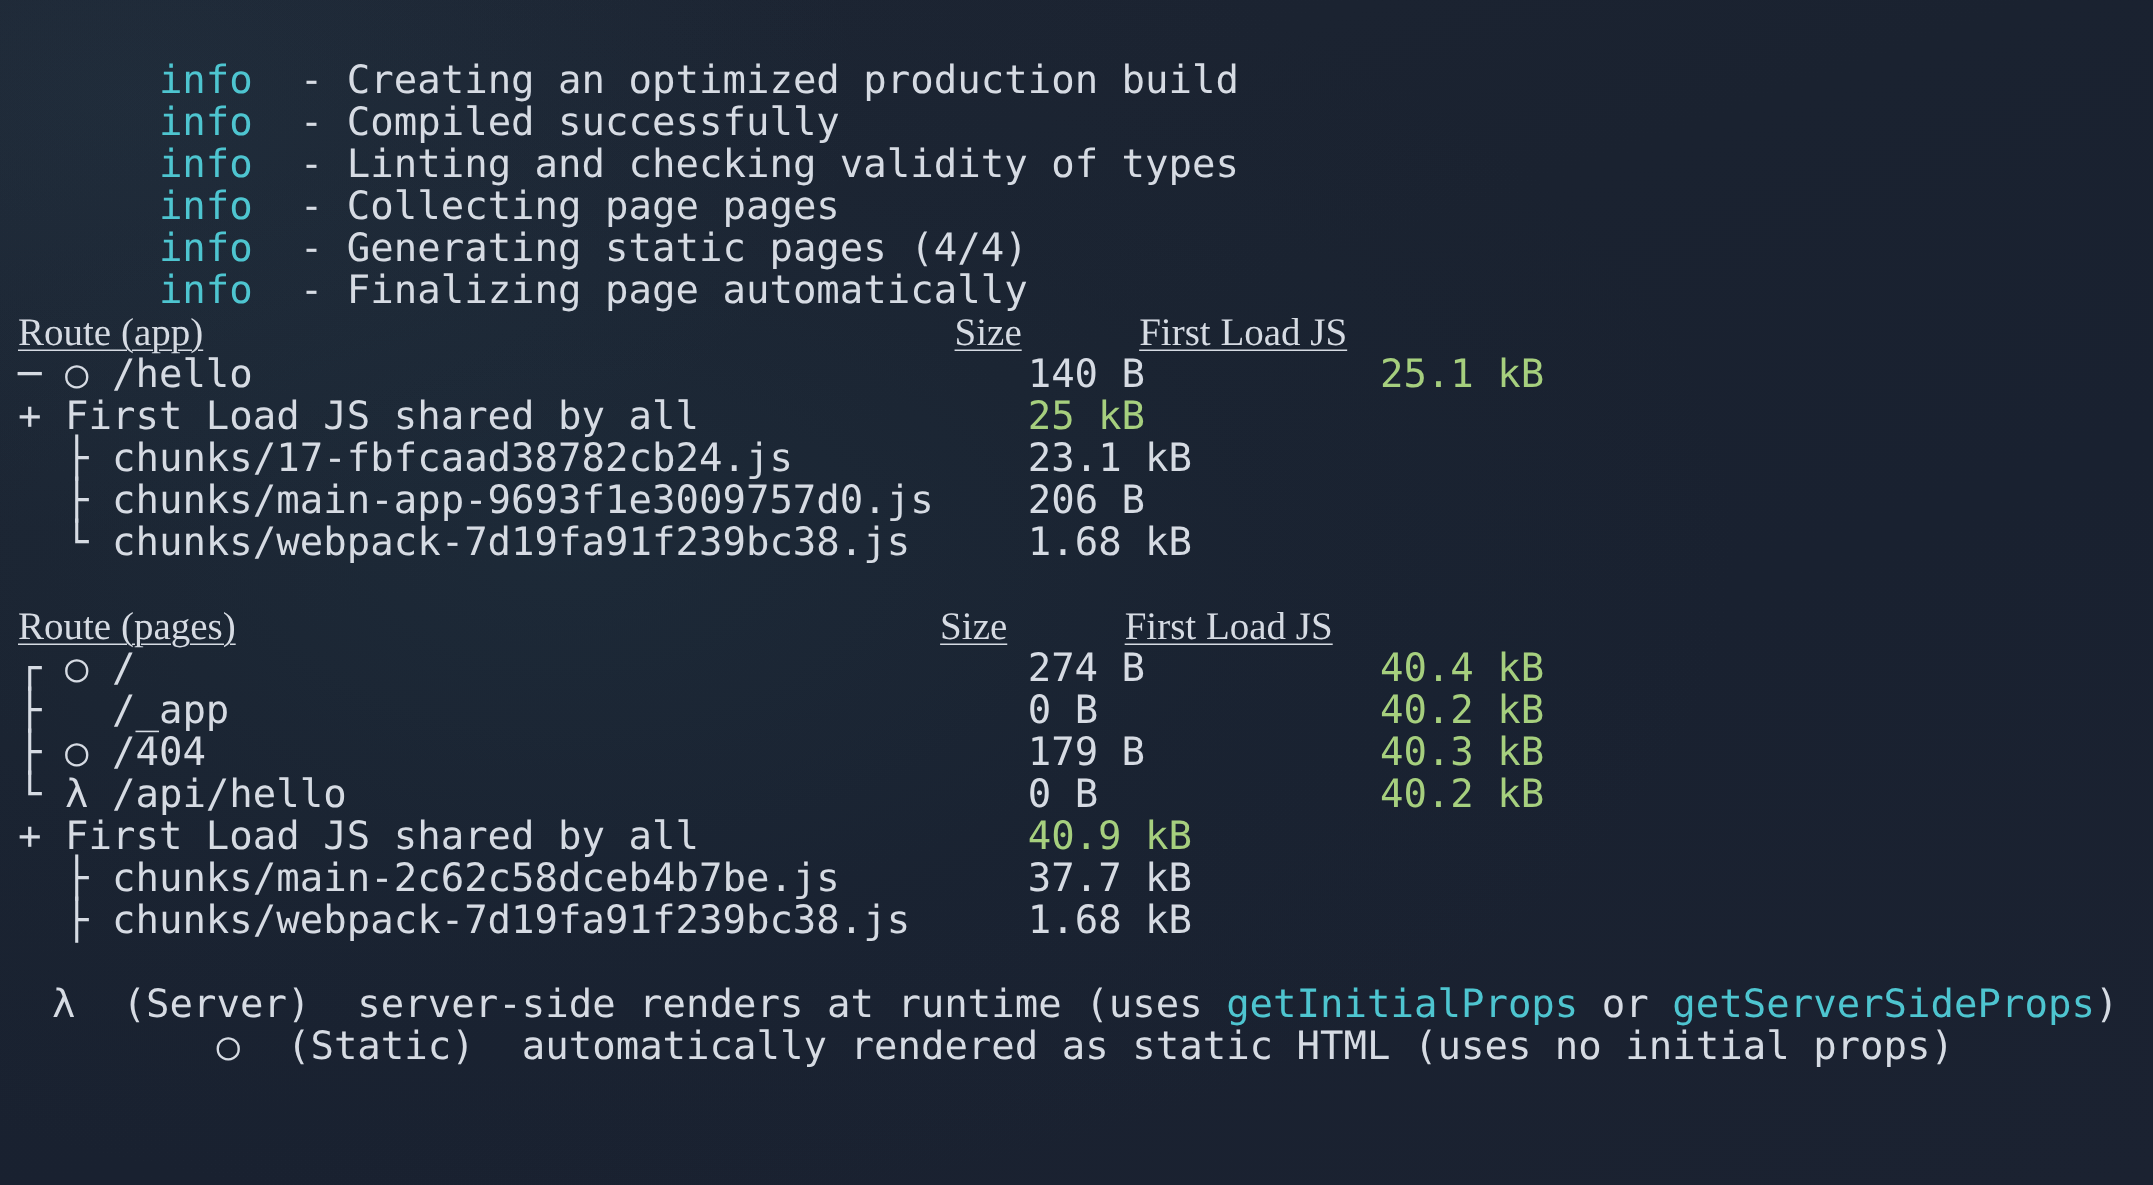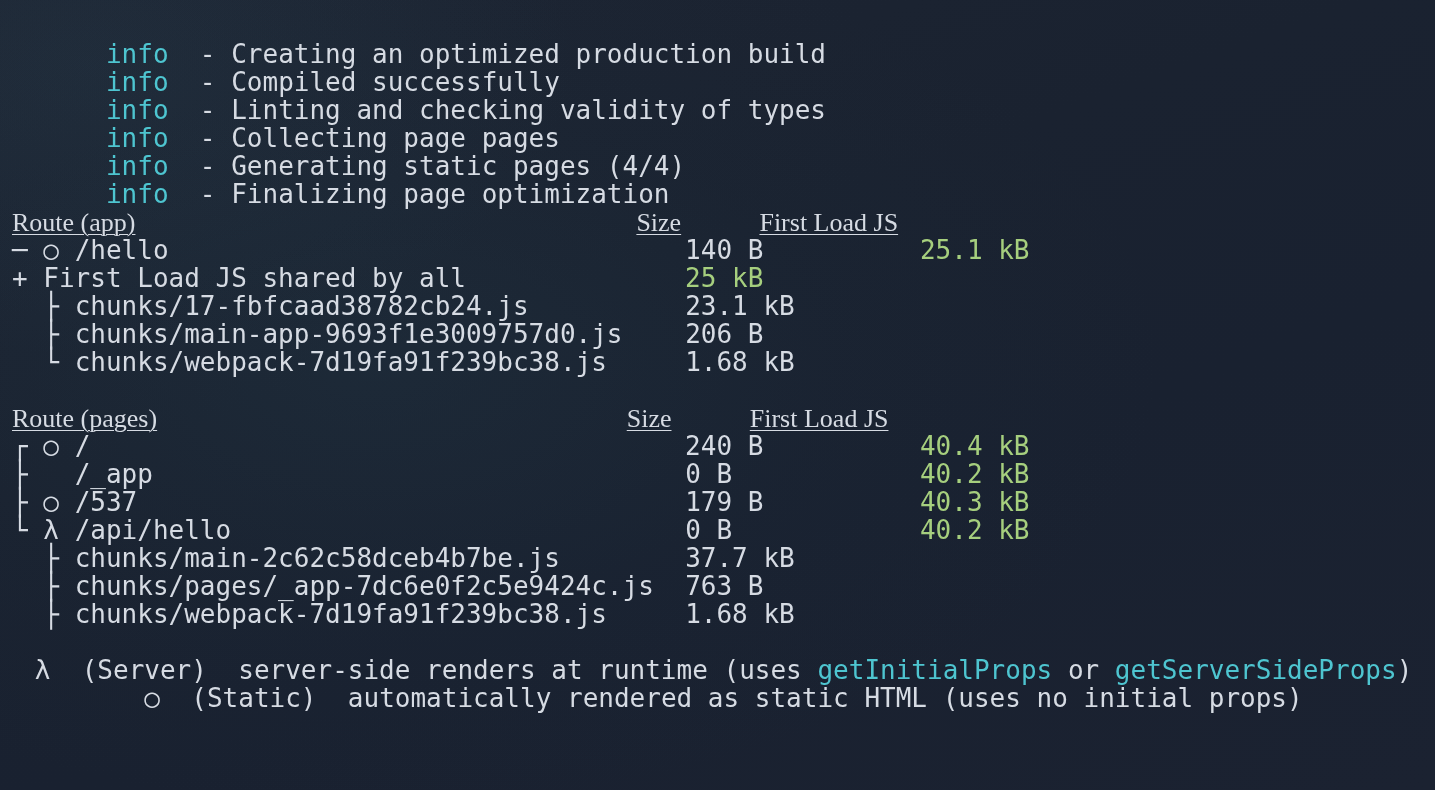--- a/index.html
+++ b/index.html
@@ -64,21 +64,21 @@
     <div class="line">
       <span class="cyan">info</span><span class="plain">  - </span><span class="plain">Linting and checking validity of types</span>
     </div>
     <div class="line">
       <span class="cyan">info</span><span class="plain">  - </span><span class="plain">Collecting page pages</span>
     </div>
     <div class="line">
       <span class="cyan">info</span><span class="plain">  - </span><span class="plain">Generating static pages (4/4)</span>
     </div>
     <div class="line">
-      <span class="cyan">info</span><span class="plain">  - </span><span class="plain">Finalizing page optimization</span>
+      <span class="cyan">info</span><span class="plain">  - </span><span class="plain">Finalizing page automatically</span>
     </div>
   </div>
 
   <div class="line blank">&nbsp;</div>
 
   <div>
     <div class="line" id="app-header"><span class="plain u">Route (app)</span><span class="plain">                                </span><span class="plain u">Size</span><span class="plain">     </span><span class="plain u">First Load JS</span></div>
     <div id="app-body">
         <div class="line"><span class="plain">─ </span><span class="plain">○</span><span class="plain"> </span><span class="plain">/hello</span><span class="plain">                                 </span><span class="plain">140 B</span><span class="plain">          </span><span class="green">25.1 kB</span></div>
         <div class="line"><span class="plain">+</span><span class="plain"> </span><span class="plain">First Load JS shared by all</span><span class="plain">              </span><span class="green">25 kB</span></div>
@@ -86,26 +86,26 @@
         <div class="line"><span class="plain">  ├</span><span class="plain"> </span><span class="plain">chunks/main-app-9693f1e3009757d0.js</span><span class="plain">    </span><span class="plain">206 B</span></div>
         <div class="line"><span class="plain">  └</span><span class="plain"> </span><span class="plain">chunks/webpack-7d19fa91f239bc38.js</span><span class="plain">     </span><span class="plain">1.68 kB</span></div>
       </div>
   </div>
 
   <div class="line blank">&nbsp;</div>
 
   <div>
     <div class="line" id="pages-header"><span class="plain u">Route (pages)</span><span class="plain">                              </span><span class="plain u">Size</span><span class="plain">     </span><span class="plain u">First Load JS</span></div>
     <div id="pages-body">
-        <div class="line"><span class="plain">┌ </span><span class="plain">○</span><span class="plain"> </span><span class="plain">/</span><span class="plain">                                      </span><span class="plain">240 B</span><span class="plain">          </span><span class="green">40.4 kB</span></div>
+        <div class="line"><span class="plain">┌ </span><span class="plain">○</span><span class="plain"> </span><span class="plain">/</span><span class="plain">                                      </span><span class="plain">274 B</span><span class="plain">          </span><span class="green">40.4 kB</span></div>
         <div class="line"><span class="plain">├  </span><span class="plain"> </span><span class="plain">/_app</span><span class="plain">                                  </span><span class="plain">0 B</span><span class="plain">            </span><span class="green">40.2 kB</span></div>
-        <div class="line"><span class="plain">├ </span><span class="plain">○</span><span class="plain"> </span><span class="plain">/537</span><span class="plain">                                   </span><span class="plain">179 B</span><span class="plain">          </span><span class="green">40.3 kB</span></div>
+        <div class="line"><span class="plain">├ </span><span class="plain">○</span><span class="plain"> </span><span class="plain">/404</span><span class="plain">                                   </span><span class="plain">179 B</span><span class="plain">          </span><span class="green">40.3 kB</span></div>
         <div class="line"><span class="plain">└ </span><span class="plain">λ</span><span class="plain"> </span><span class="plain">/api/hello</span><span class="plain">                             </span><span class="plain">0 B</span><span class="plain">            </span><span class="green">40.2 kB</span></div>
+        <div class="line"><span class="plain">+</span><span class="plain"> </span><span class="plain">First Load JS shared by all</span><span class="plain">              </span><span class="green">40.9 kB</span></div>
         <div class="line"><span class="plain">  ├</span><span class="plain"> </span><span class="plain">chunks/main-2c62c58dceb4b7be.js</span><span class="plain">        </span><span class="plain">37.7 kB</span></div>
-        <div class="line"><span class="plain">  ├</span><span class="plain"> </span><span class="plain">chunks/pages/_app-7dc6e0f2c5e9424c.js</span><span class="plain">  </span><span class="plain">763 B</span></div>
         <div class="line"><span class="plain">  ├</span><span class="plain"> </span><span class="plain">chunks/webpack-7d19fa91f239bc38.js</span><span class="plain">     </span><span class="plain">1.68 kB</span></div>
       </div>
   </div>
 
   <div class="line blank">&nbsp;</div>
 
   <div id="legend">
       <div class="legend-line"><span class="plain">λ</span><span class="plain">  </span><span class="plain">(Server)</span><span class="plain">  </span><span class="plain">server-side renders at runtime (uses </span><span class="cyan">getInitialProps</span><span class="plain"> or </span><span class="cyan">getServerSideProps</span><span class="plain">)</span></div>
       <div class="legend-line"><span class="plain">○</span><span class="plain">  </span><span class="plain">(Static)</span><span class="plain">  </span><span class="plain">automatically rendered as static HTML (uses no initial props)</span></div>
     </div>

